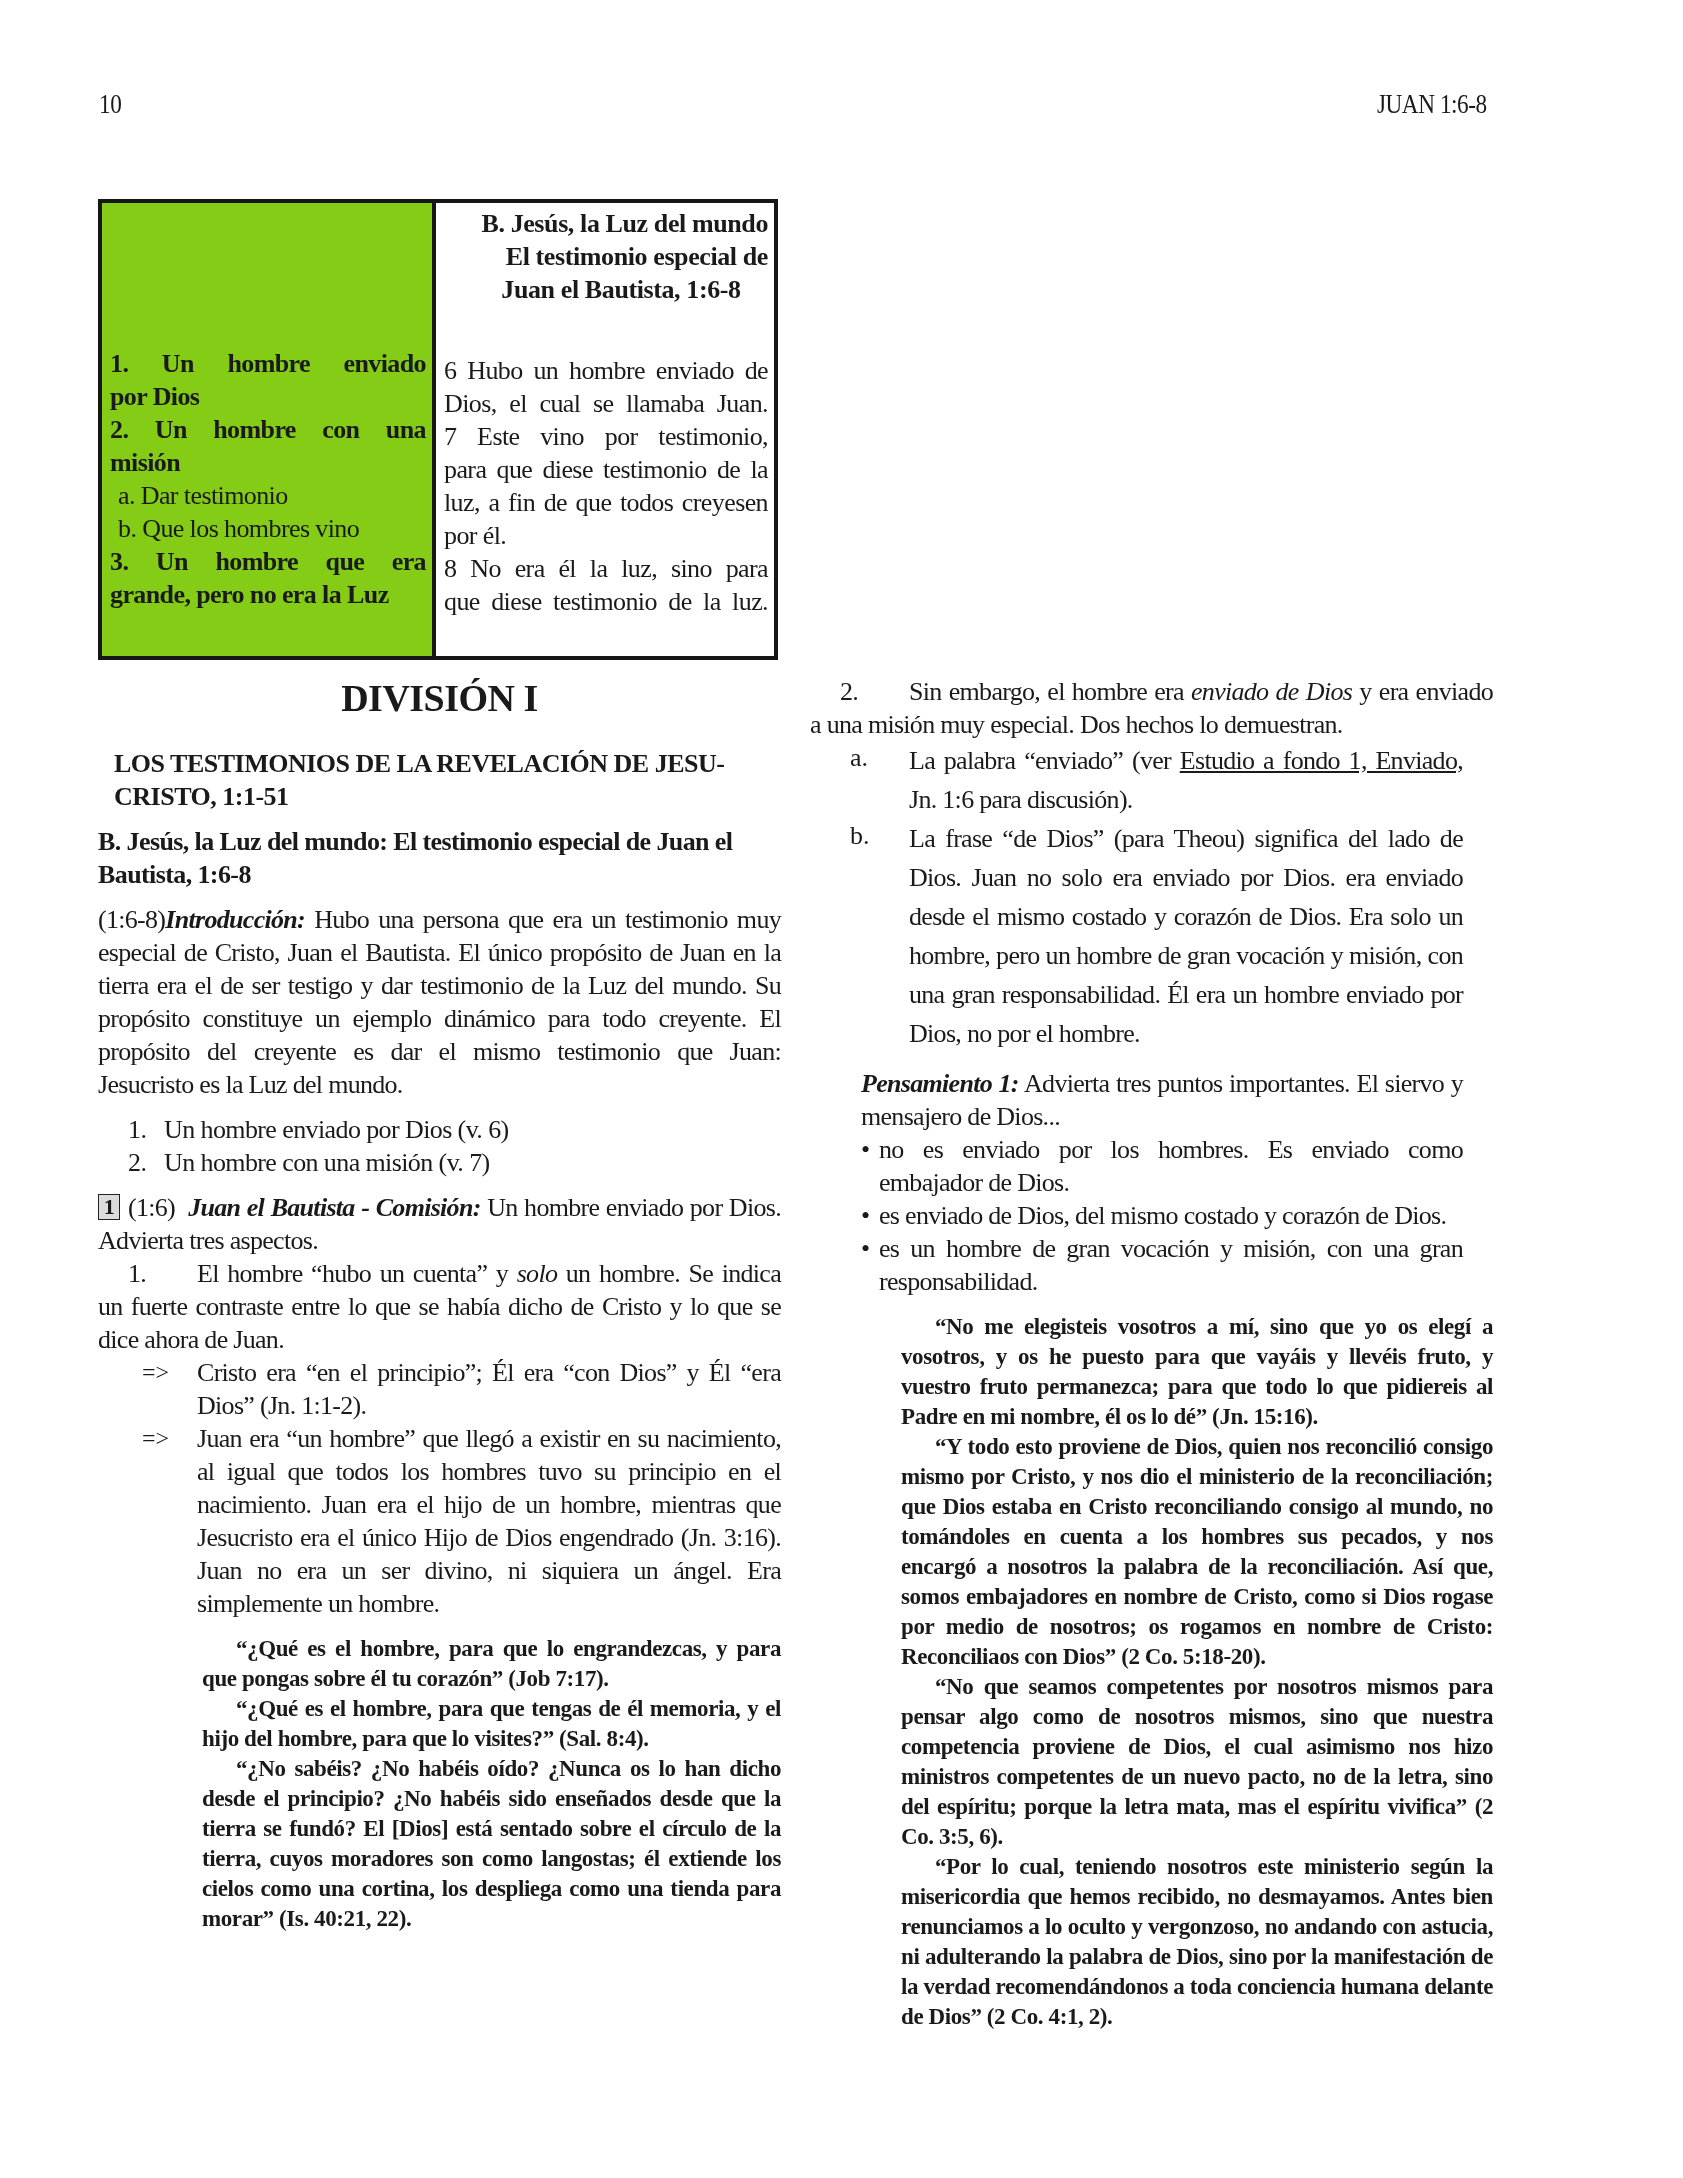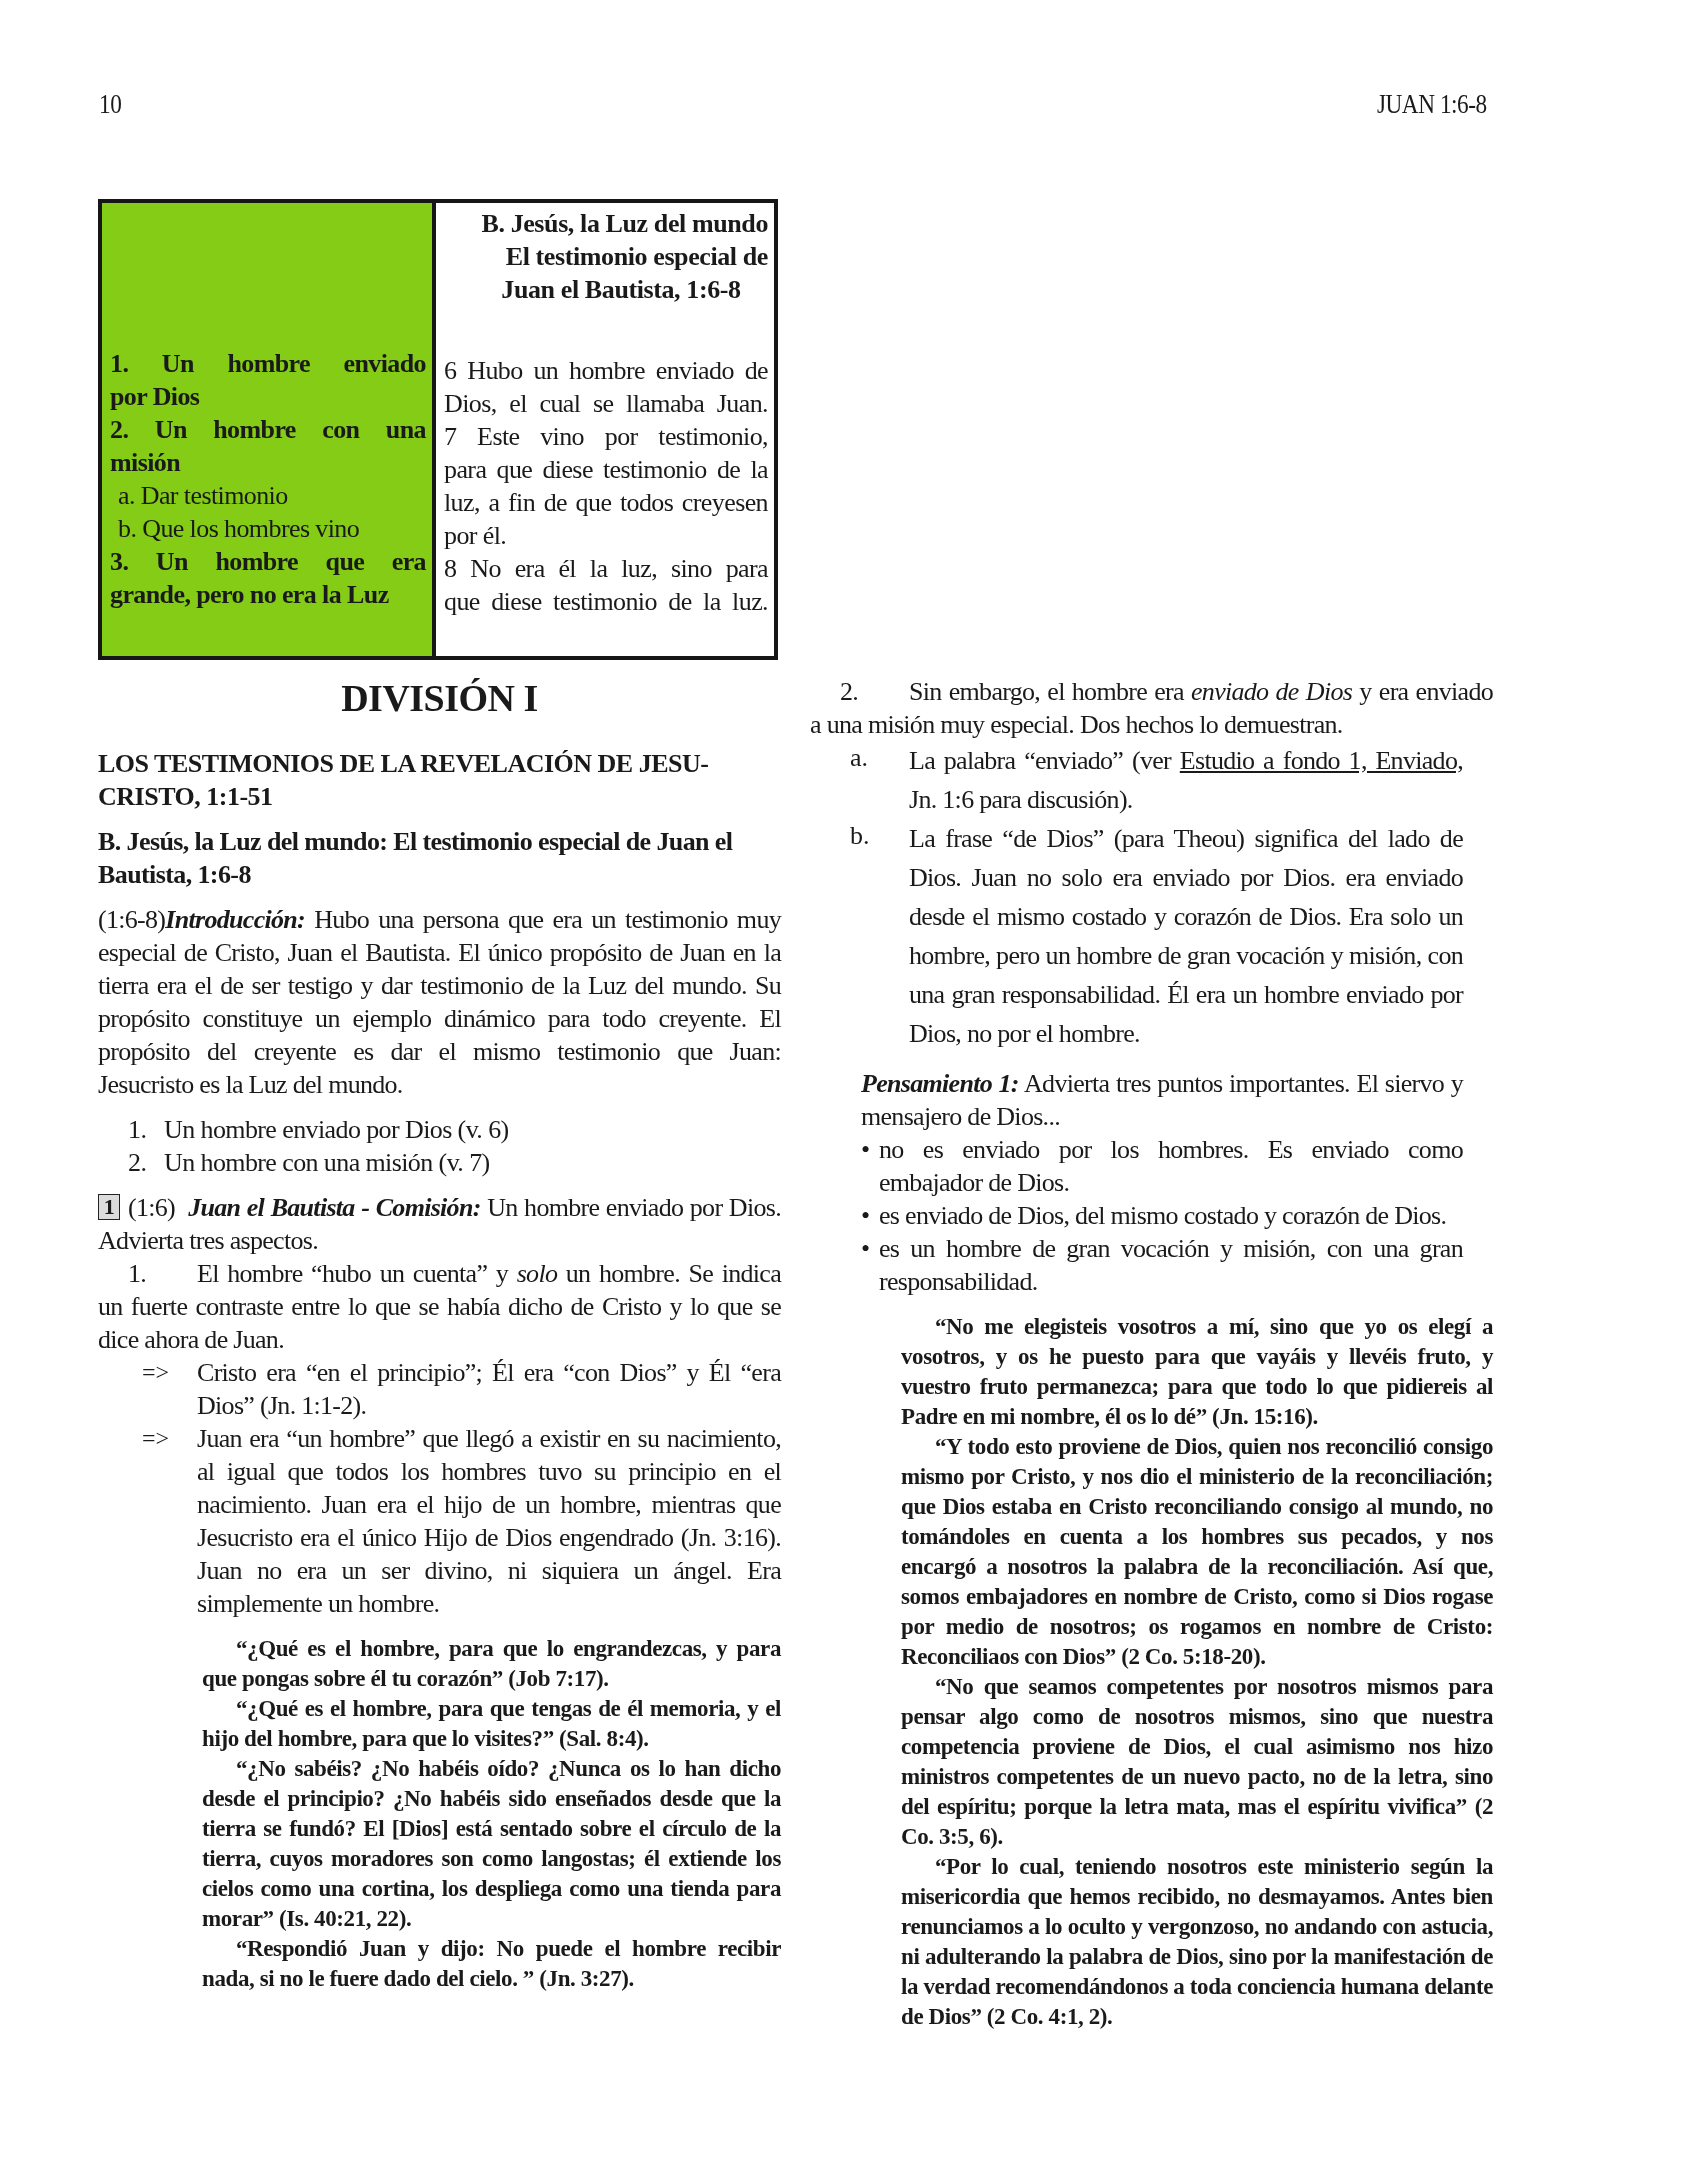--- a/index.html
+++ b/index.html
@@ -29,21 +29,21 @@
   .tline.j { text-align: justify; text-align-last: justify; }
   .tline.sub { padding-left: 8px; }
   .rcol .verses { margin-top: 48px; }
 
   
   .col { position: absolute; top: 675px; width: 683px; }
   .col.left { left: 98px; }
   .col.right { left: 810px; width: 683px; }
 
   .div-title { text-align: center; font-weight: bold; font-size: 38px; line-height: 46px; margin: 0 0 26px 0; letter-spacing: -0.5px; }
-  .sec-title { font-weight: bold; font-size: 26px; line-height: 33px; margin: 0 0 12px 0; letter-spacing: -0.5px; }
+  .sec-title { font-weight: bold; font-size: 26px; line-height: 33px; margin: 0 0 12px 16px; letter-spacing: -0.5px; }
   .sub-title { font-weight: bold; font-size: 26px; line-height: 33px; margin: 0 0 12px 0; letter-spacing: -0.6px; }
   p, .ln { margin: 0; font-size: 26px; line-height: 33px; letter-spacing: -0.7px; text-align: justify; }
   .para { margin-bottom: 12px; }
   .num-list { margin: 0 0 12px 0; padding: 0; list-style: none; }
   .num-list li { font-size: 26px; line-height: 33px; letter-spacing: -0.6px; padding-left: 30px; }
   .num-list li span.n { display: inline-block; width: 36px; }
 
   .boxnum {
     display: inline-block; width: 20px; height: 24px; line-height: 24px; text-align: center;
     border: 1.5px solid #222; background: #dcdcdc; font-weight: bold; font-size: 22px;
@@ -142,23 +142,20 @@
 
   <div class="quote first">
       <div class="ql">“¿Qué es el hombre, para que lo engrandezcas, y para que pongas sobre él tu corazón” (Job 7:17).</div>
     </div>
   <div class="quote">
       <div class="ql">“¿Qué es el hombre, para que tengas de él memoria, y el hijo del hombre, para que lo visites?” (Sal. 8:4).</div>
     </div>
   <div class="quote">
       <div class="ql">“¿No sabéis? ¿No habéis oído? ¿Nunca os lo han dicho desde el principio? ¿No habéis sido enseñados desde que la tierra se fundó? El [Dios] está sentado sobre el círculo de la tierra, cuyos moradores son como langostas; él extiende los cielos como una cortina, los despliega como una tienda para morar” (Is. 40:21, 22).</div>
     </div>
-  <div class="quote">
-      <div class="ql">“Respondió Juan y dijo: No puede el hombre recibir nada, si no le fuere dado del cielo. ” (Jn. 3:27).</div>
-    </div>
 </div>
 
 <div class="col right">
   <p>
     <span class="indent-num">2.</span><span>Sin embargo, el hombre era </span><i>enviado de Dios</i><span> y era enviado a una misión muy especial. Dos hechos lo demuestran.</span>
   </p>
 
   <div class="ab-item">
     <span class="lt">a.</span>
     <span class="tx"><span>La palabra “enviado” (ver </span><span class="u">Estudio a fondo 1, Enviado,</span><span> Jn. 1:6 para discusión).</span></span>

